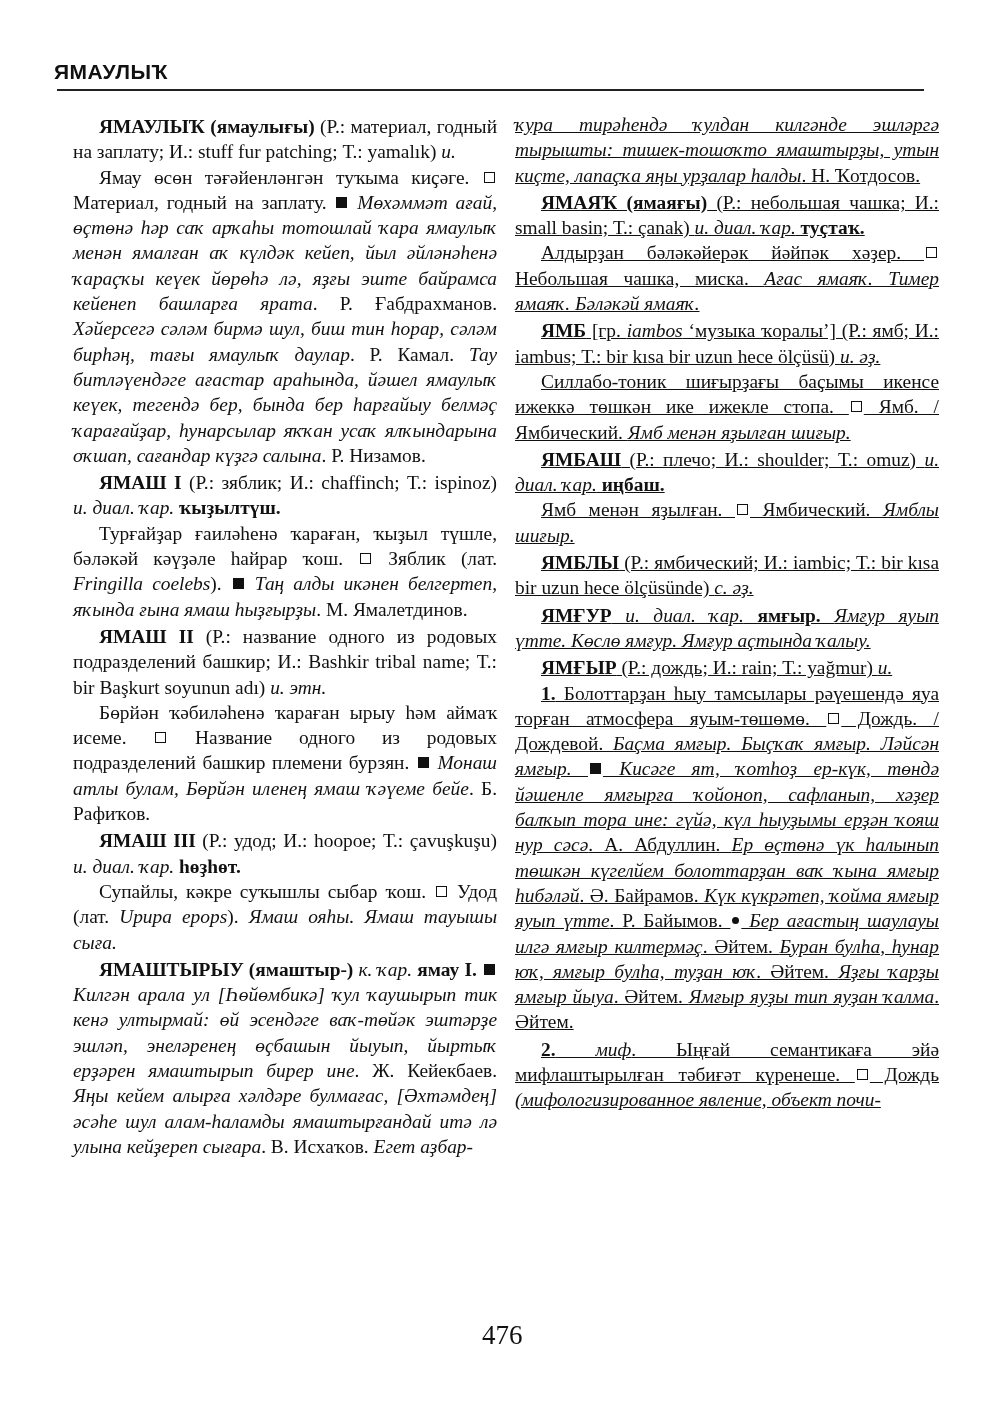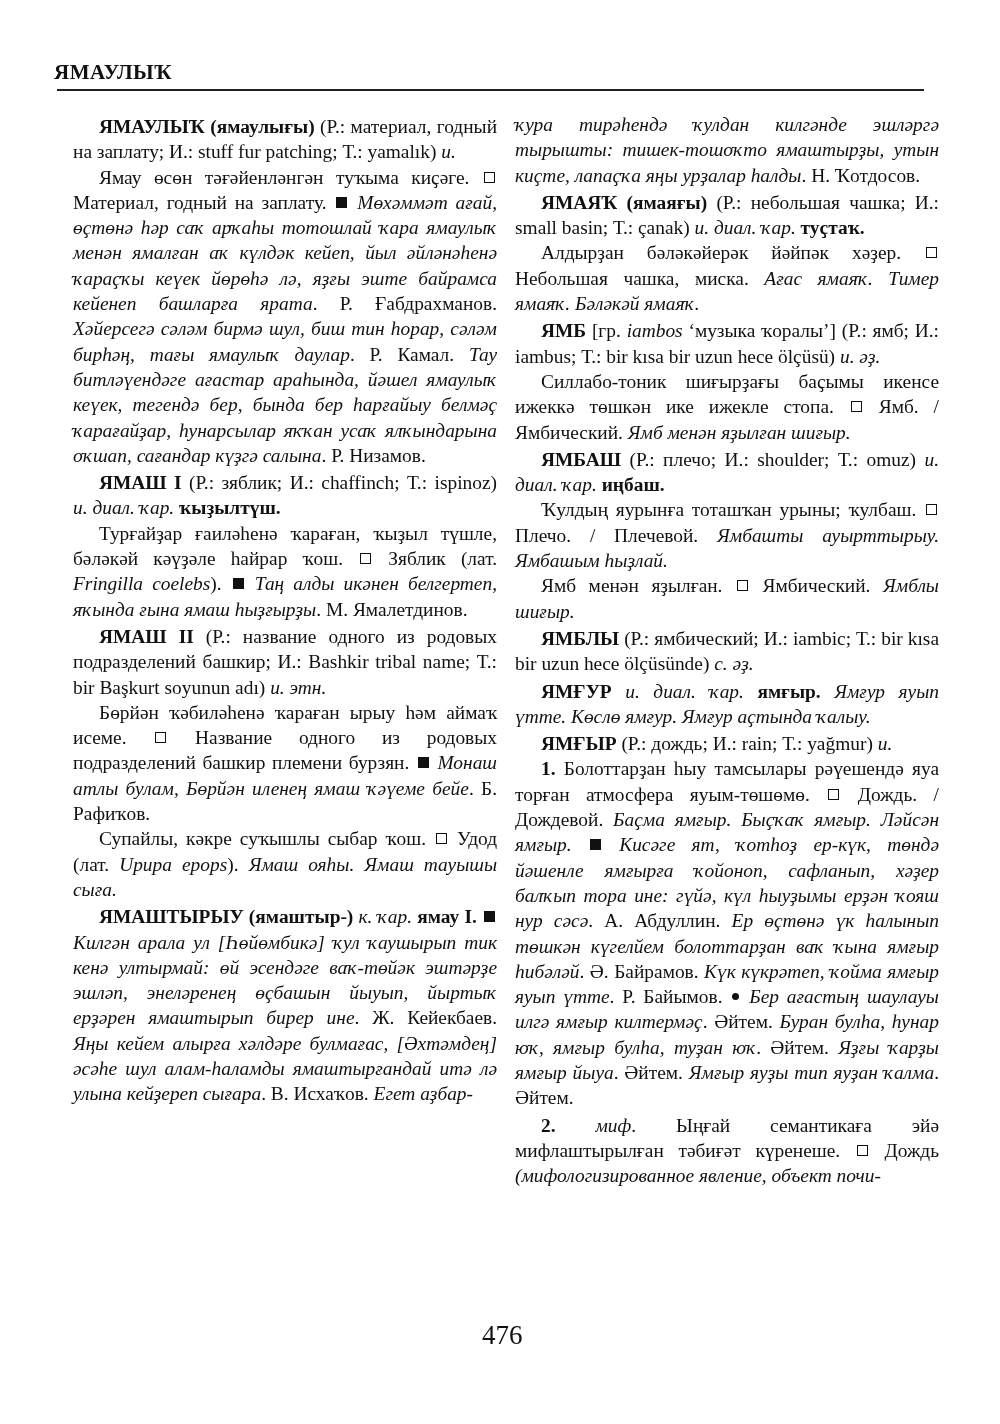--- a/index.html
+++ b/index.html
@@ -3,33 +3,33 @@
 <meta charset="utf-8">
 <style>
   html, body { margin: 0; padding: 0; background: #ffffff; }
   body {
     width: 1000px; height: 1424px; position: relative; overflow: hidden;
     font-family: "Liberation Serif", "DejaVu Serif", serif;
     color: #111111;
   }
   .running-head {
     position: absolute; left: 54px; top: 60px;
-    font-family: Liberation Serif, serif; font-weight: bold;
+    font-family: Liberation Sans, sans-serif; font-weight: bold;
     font-size: 21px; letter-spacing: 0.5px; color: #111;
   }
   .head-rule {
     position: absolute; left: 57px; top: 89px; width: 867px; height: 2px;
     background: #222;
   }
   .column {
     position: absolute; top: 112px; width: 424px;
     font-size: 19.4px; line-height: 25.3px; text-align: justify;
   }
   .col-left { left: 73px; }
-  .col-right { left: 515px; }
+  .col-right { left: 515px; text-decoration: underline; }
   .para { margin: 0; text-indent: 26px; hyphens: manual; }
   .para.cont { text-indent: 0; }
   .entry { margin-top: 2px; }
   b.bold { font-weight: bold; }
   i.it { font-style: italic; }
   .sq-open {
     display: inline-block; width: 11px; height: 11px; border: 1.4px solid #111;
     box-sizing: border-box; vertical-align: 1px; margin: 0 2px;
   }
   .sq-fill {
@@ -66,20 +66,23 @@
     <span>Турғайҙар ғаиләһенә ҡараған, ҡыҙыл түшле, бәләкәй кәүҙәле һайрар ҡош. </span><span class="sq-open"></span><span> Зяблик (лат. </span><i class="it">Fringilla coelebs</i><span>). </span><span class="sq-fill"></span><i class="it"> Таң алды икәнен белгертеп, яҡында ғына ямаш һыҙғырҙы</i><span>. М. Ямалетдинов.</span>
   </p>
 
   <p class="para entry">
     <b class="bold">ЯМАШ II</b><span> (Р.: название одного из родовых подразделений башкир; И.: Bashkir tribal name; Т.: bir Başkurt soyunun adı) </span><i class="it">и. этн.</i>
   </p>
   <p class="para">
     <span>Бөрйән ҡәбиләһенә ҡараған ырыу һәм аймаҡ исеме. </span><span class="sq-open"></span><span> Название одного из родовых подразделений башкир племени бурзян. </span><span class="sq-fill"></span><i class="it"> Монаш атлы булам, Бөрйән иленең ямаш ҡәүеме бейе</i><span>. Б. Рафиҡов.</span>
   </p>
 
+  <p class="para entry">
+    <b class="bold">ЯМАШ III</b><span> (Р.: удод; И.: hoopoe; Т.: çavuşkuşu) </span><i class="it">и. диал. ҡар.</i><b class="bold"> һөҙһөт.</b>
+  </p>
   <p class="para">
     <span>Супайлы, кәкре суҡышлы сыбар ҡош. </span><span class="sq-open"></span><span> Удод (лат. </span><i class="it">Upupa epops</i><span>). </span><i class="it">Ямаш ояһы. Ямаш тауышы сыға.</i>
   </p>
 
   <p class="para entry">
     <b class="bold">ЯМАШТЫРЫУ (ямаштыр-)</b><i class="it"> к. ҡар.</i><b class="bold"> ямау I. </b><span class="sq-fill"></span><i class="it"> Килгән арала ул [Һөйөмбикә] ҡул ҡаушырып тик кенә ултырмай: өй эсендәге ваҡ-төйәк эштәрҙе эшләп, энеләренең өҫбашын йыуып, йыртыҡ ерҙәрен ямаштырып бирер ине</i><span>. Ж. Кейекбаев. </span><i class="it">Яңы кейем алырға хәлдәре булмағас, [Әхтәмдең] әсәһе шул алам-һаламды ямаштырғандай итә лә улына кейҙереп сығара</i><span>. В. Исхаҡов. </span><i class="it">Егет аҙбар-</i>
   </p>
 </div>
 
 <div class="column col-right">
@@ -98,23 +101,20 @@
   <p class="para entry">
     <b class="bold">ЯМБ</b><span> [гр. </span><i class="it">iambos</i><span> ‘музыка ҡоралы’] (Р.: ямб; И.: iambus; Т.: bir kısa bir uzun hece ölçüsü) </span><i class="it">и. әҙ.</i>
   </p>
   <p class="para">
     <span>Силлабо-тоник шиғырҙағы баҫымы икенсе ижеккә төшкән ике ижекле стопа. </span><span class="sq-open"></span><span> Ямб. / Ямбический. </span><i class="it">Ямб менән яҙылған шиғыр.</i>
   </p>
 
   <p class="para entry">
     <b class="bold">ЯМБАШ</b><span> (Р.: плечо; И.: shoulder; Т.: omuz) </span><i class="it">и. диал. ҡар.</i><b class="bold"> иңбаш.</b>
   </p>
-  <p class="para">
-    <span>Ҡулдың яурынға тоташҡан урыны; ҡулбаш. </span><span class="sq-open"></span><span> Плечо. / Плечевой. </span><i class="it">Ямбашты ауырттырыу. Ямбашым һыҙлай.</i>
-  </p>
 
   <p class="para">
     <span>Ямб менән яҙылған. </span><span class="sq-open"></span><span> Ямбический. </span><i class="it">Ямблы шиғыр.</i>
   </p>
   <p class="para entry">
     <b class="bold">ЯМБЛЫ</b><span> (Р.: ямбический; И.: iambic; Т.: bir kısa bir uzun hece ölçüsünde) </span><i class="it">с. әҙ.</i>
   </p>
 
   <p class="para entry">
     <b class="bold">ЯМҒУР</b><i class="it"> и. диал. ҡар.</i><b class="bold"> ямғыр. </b><i class="it">Ямғур яуып үтте. Көслө ямғур. Ямғур аҫтында ҡалыу.</i>

